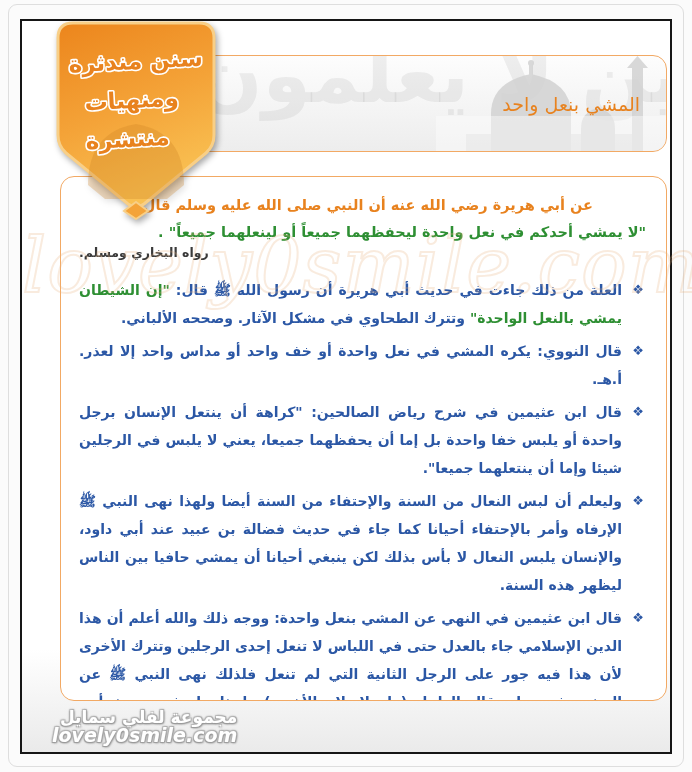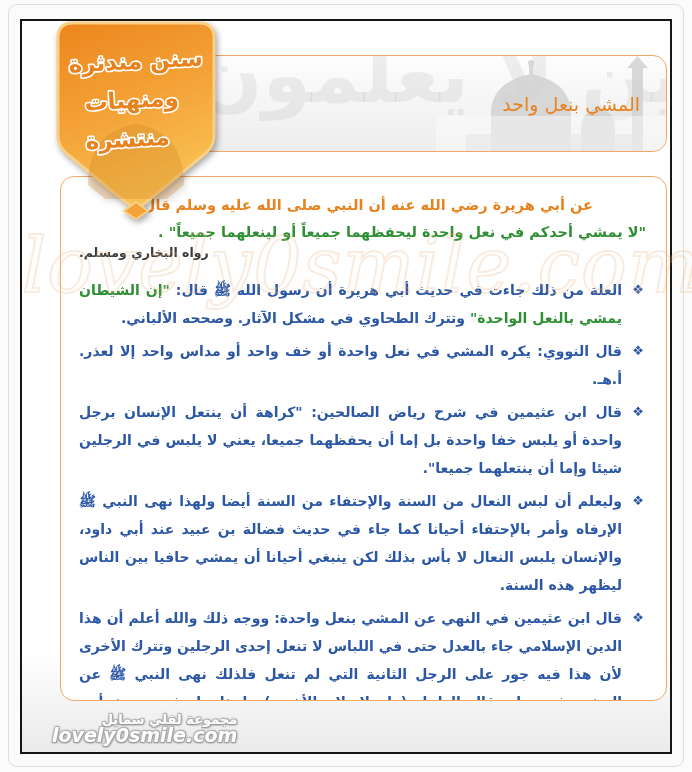--- a/index.html
+++ b/index.html
@@ -93,21 +93,21 @@
     font-family:"DejaVu Serif",serif;font-style:italic;
     font-size:76px;letter-spacing:1px;
     color:transparent;
     -webkit-text-stroke:2px rgba(233,176,126,0.26);
   }
   .footer-wm{
     position:absolute;left:30px;bottom:6px;z-index:5;
     direction:rtl;text-align:right;
   }
   .footer-ar{
-    font-size:13px;font-weight:bold;color:#ffffff;
+    font-size:17px;font-weight:bold;color:#ffffff;
     text-shadow:-1px -1px 1px #b6b6b6,1px -1px 1px #a8a8a8,
                 -1px 1px 1px #9a9a9a,1px 1px 2px #8a8a8a,0 0 3px #9f9f9f;
   }
   .footer-en{
     margin-top:-3px;font-size:19px;font-weight:bold;font-style:italic;
     color:#ffffff;direction:ltr;
     text-shadow:-1px -1px 1px #b6b6b6,1px -1px 1px #a8a8a8,
                 -1px 1px 1px #9a9a9a,1px 1px 2px #8a8a8a,0 0 3px #9f9f9f;
   }
 </style>

